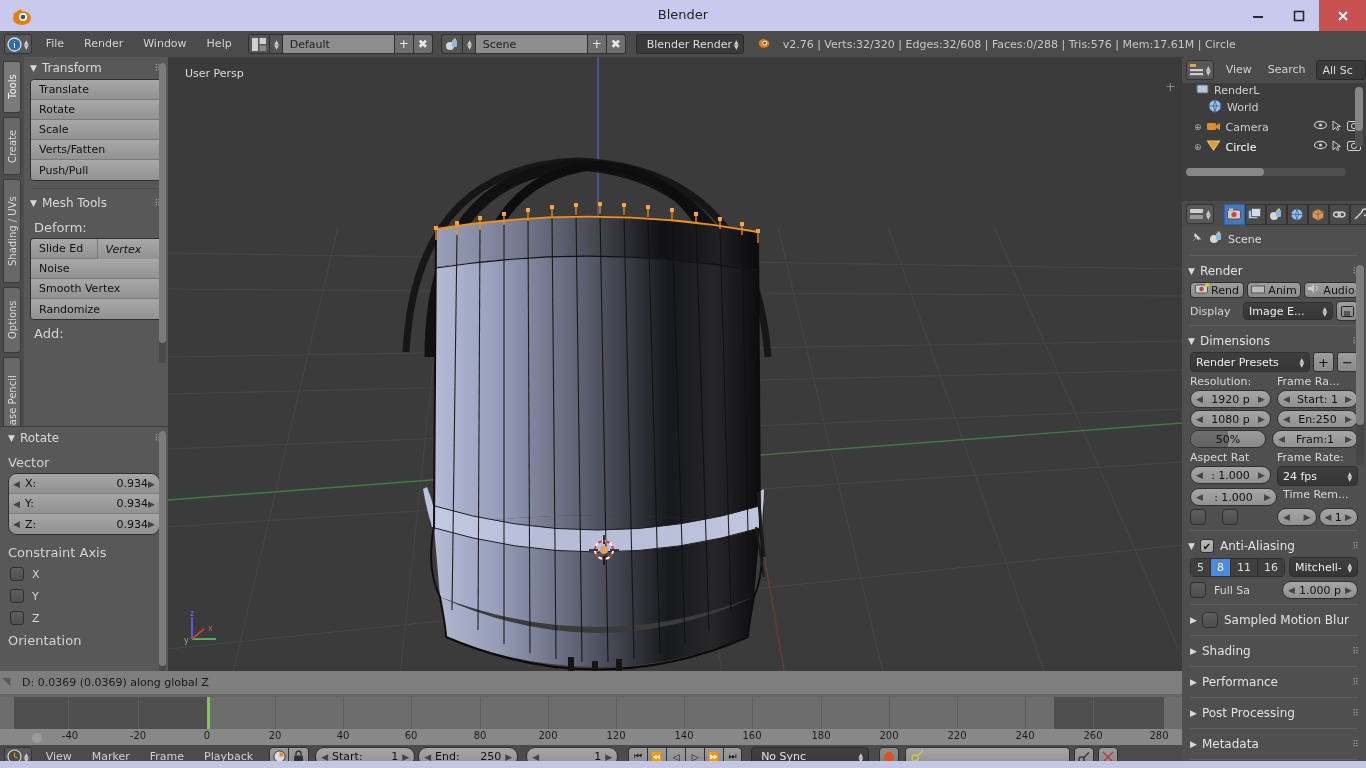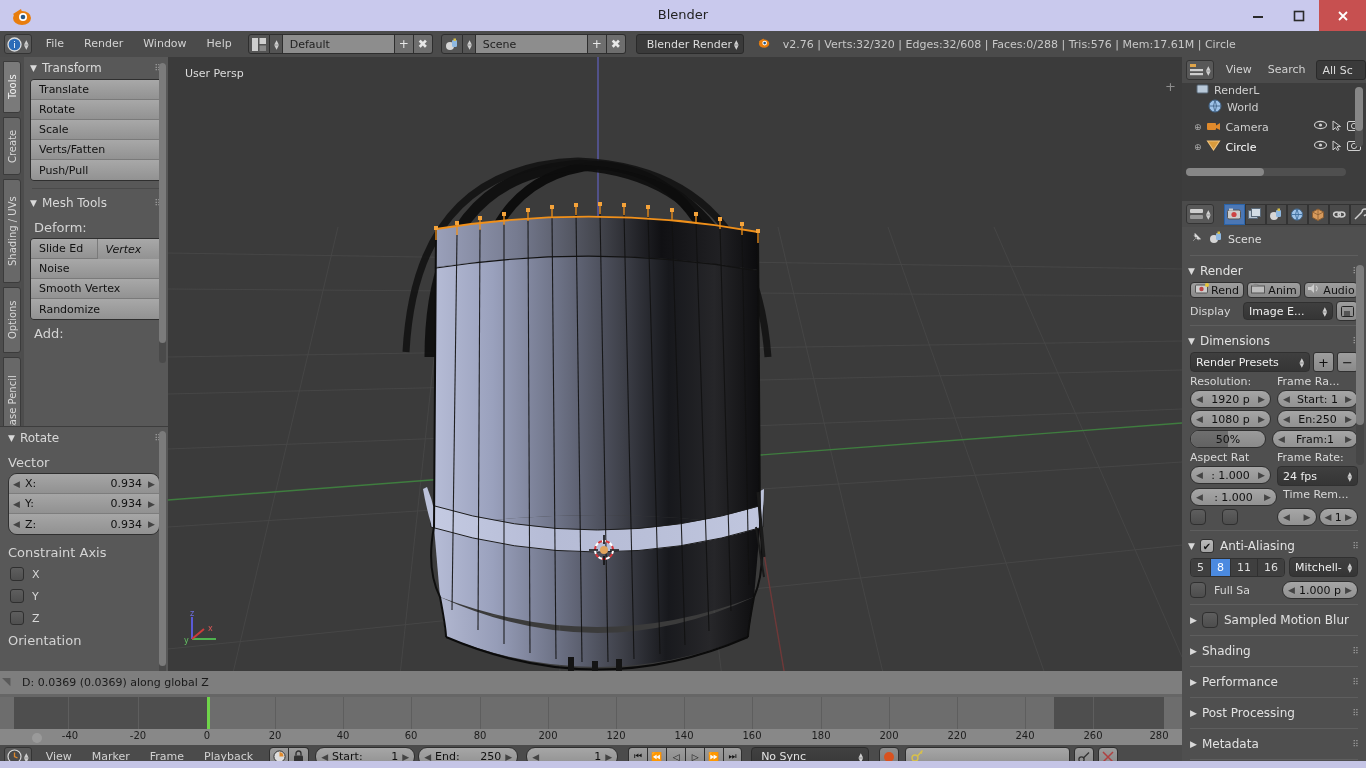--- a/index.html
+++ b/index.html
@@ -126,21 +126,21 @@
   .fieldrow {
     height: 20px; margin: 0 8px; background: linear-gradient(#a6a6a6,#919191);
     border: 1px solid #2f2f2f; display: flex; align-items: center;
     color: #101010; font-size: 11px; padding: 0 4px;
   }
   .fieldgroup { border-radius: 5px; overflow: hidden; border:1px solid #2f2f2f; margin:0 8px;}
   .fieldgroup .fieldrow { margin:0; border:none; border-bottom:1px solid #7d7d7d;}
   .fieldgroup .fieldrow:last-child { border-bottom:none; }
   .arw { color: #444; font-size: 9px; }
   .fkey { margin-left: 5px; }
-  .fval { margin-left: auto; margin-right: 6px; }
+  .fval { margin-left: auto; }
   .checkrow { display: flex; align-items: center; padding: 4px 0 4px 10px; color: #d8d8d8; font-size: 11px;}
   .cbox {
     width: 14px; height: 14px; background: linear-gradient(#5e5e5e,#4f4f4f);
     border: 1px solid #2f2f2f; border-radius: 3px; margin-right: 8px;
   }
   .op-scroll { position:absolute; right:2px; top:4px; width:7px; height:250px; background:#4a4a4a; border-radius:4px;}
   .op-scroll b { display:block; width:7px; height:235px; background:#7b7b7b; border-radius:4px;}
 
   
   .viewport {

